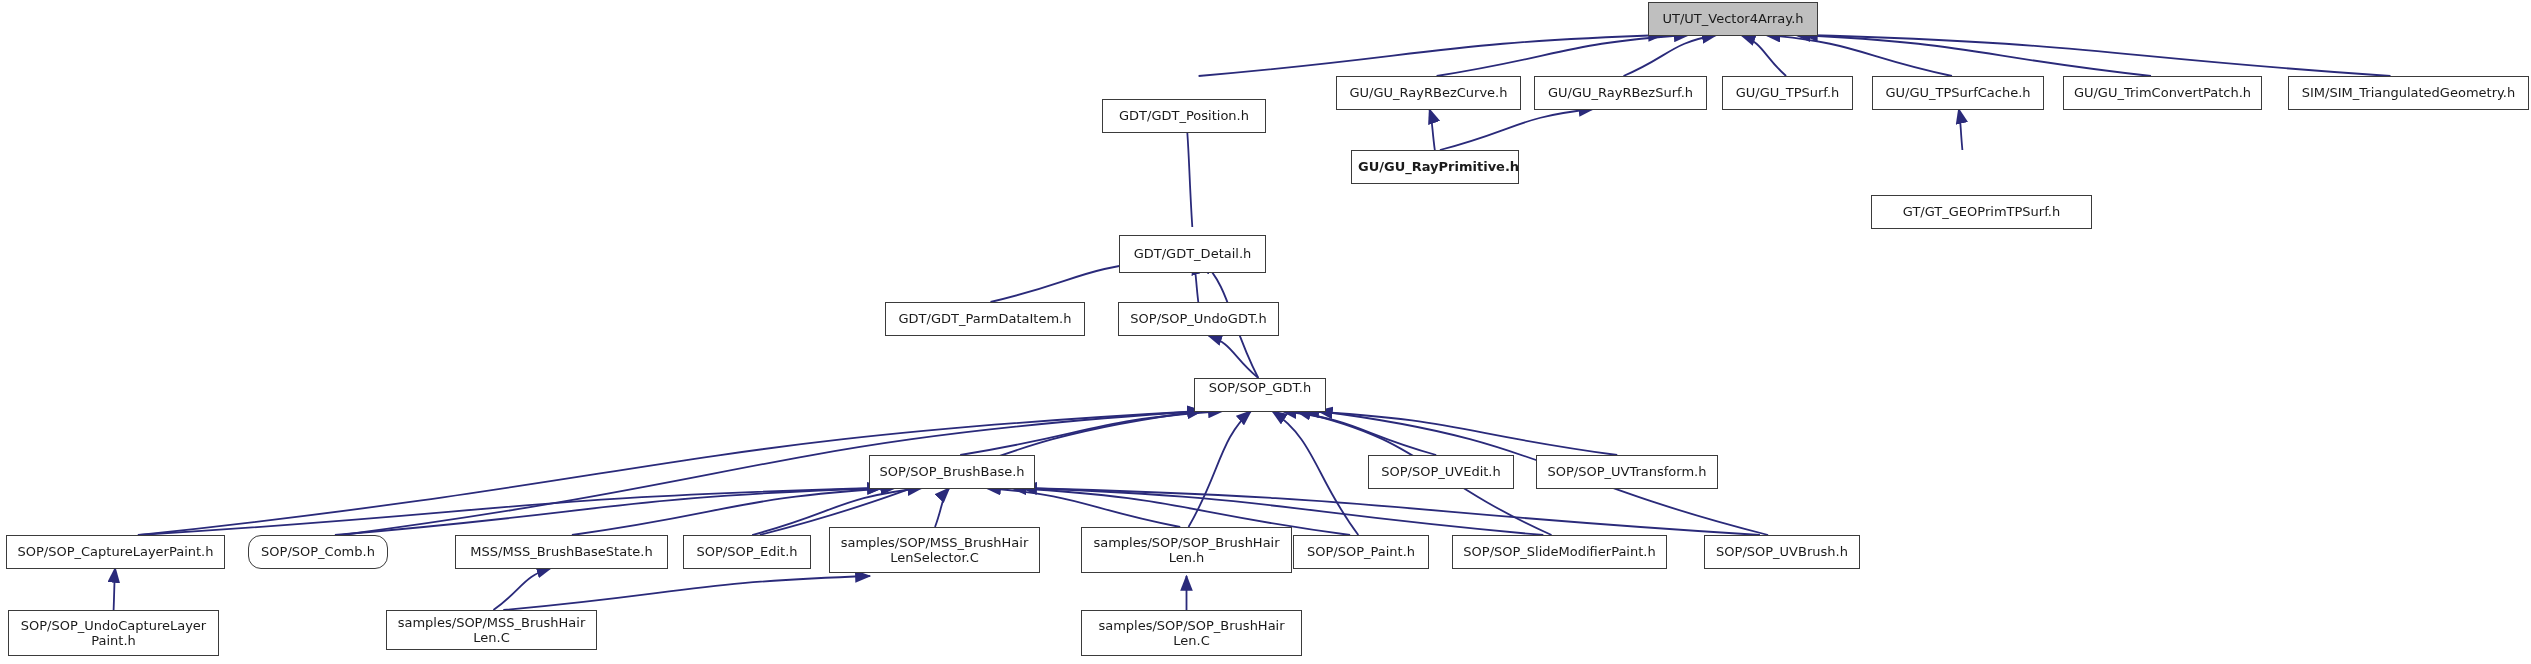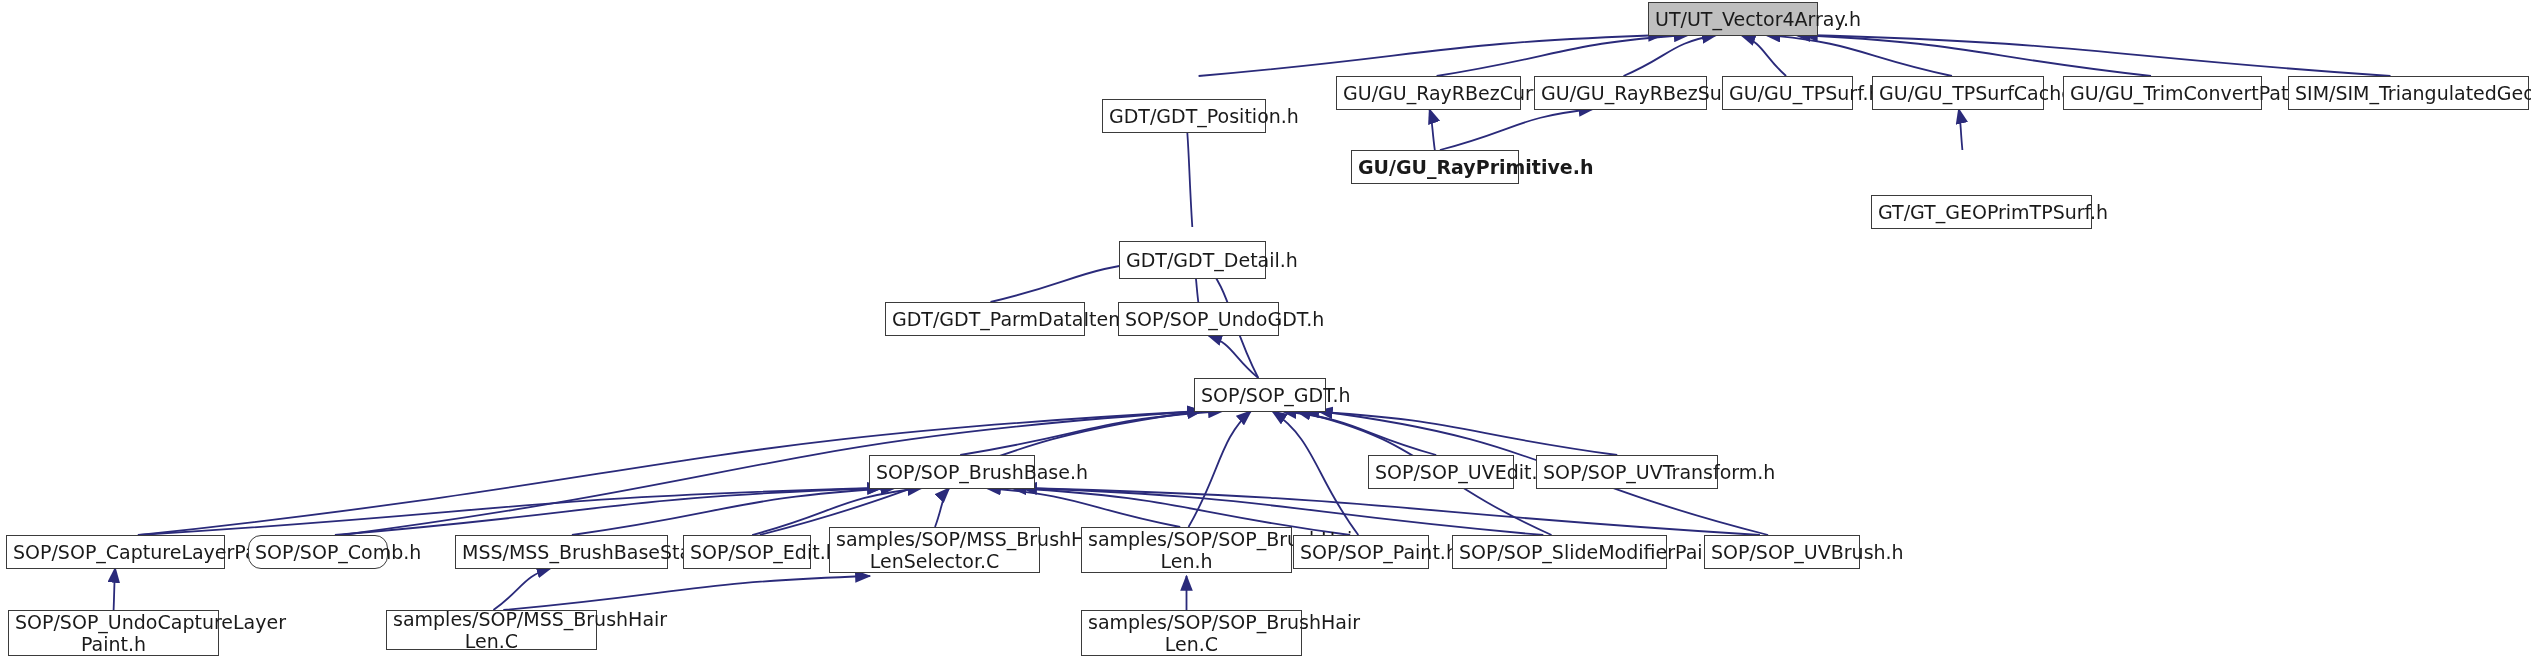--- a/index.html
+++ b/index.html
@@ -12,21 +12,21 @@
     font-family:"DejaVu Sans","Liberation Sans",sans-serif;
     overflow:hidden;
   }
   #edges{position:absolute;left:0;top:0;width:2531px;height:664px;}
   .node{
     position:absolute;
     box-sizing:border-box;
     border:1.6px solid #3b3b3b;
     background:#ffffff;
     color:#1a1a1a;
-    font-size:19px;
+    font-size:13px;
     line-height:1.18;
     text-align:center;
     display:flex;
     align-items:center;
     justify-content:center;
     white-space:pre-line;
     padding:16px 6px;
     z-index:5;
   }
   .node.highlight{background:#bfbfbf;}
@@ -87,24 +87,24 @@
       <div class="node highlight" style="left: 1648px; top: 2px; width: 170px; height: 30px;"><span>UT/UT_Vector4Array.h</span></div>
       <div class="node" style="left: 1102px; top: 76px; width: 164px; height: 30px; margin-top: 23px;"><span>GDT/GDT_Position.h</span></div>
       <div class="node" style="left: 1336px; top: 76px; width: 185px; height: 30px;"><span>GU/GU_RayRBezCurve.h</span></div>
       <div class="node" style="left: 1534px; top: 76px; width: 173px; height: 30px;"><span>GU/GU_RayRBezSurf.h</span></div>
       <div class="node" style="left: 1722px; top: 76px; width: 131px; height: 30px;"><span>GU/GU_TPSurf.h</span></div>
       <div class="node" style="left: 1872px; top: 76px; width: 172px; height: 30px;"><span>GU/GU_TPSurfCache.h</span></div>
       <div class="node" style="left: 2063px; top: 76px; width: 199px; height: 30px;"><span>GU/GU_TrimConvertPatch.h</span></div>
       <div class="node" style="left: 2288px; top: 76px; width: 241px; height: 30px;"><span>SIM/SIM_TriangulatedGeometry.h</span></div>
       <div class="node" style="left: 1351px; top: 150px; width: 168px; height: 30px; font-weight: bold;"><span>GU/GU_RayPrimitive.h</span></div>
       <div class="node" style="left: 1871px; top: 150px; width: 221px; height: 30px; margin-top: 45px;"><span>GT/GT_GEOPrimTPSurf.h</span></div>
-      <div class="node" style="left: 1119px; top: 241px; width: 147px; height: 38px;"><span>GDT/GDT_Detail.h</span></div>
+      <div class="node" style="left: 1119px; top: 235px; width: 147px; height: 38px;"><span>GDT/GDT_Detail.h</span></div>
       <div class="node" style="left: 885px; top: 302px; width: 200px; height: 30px;"><span>GDT/GDT_ParmDataItem.h</span></div>
       <div class="node" style="left: 1118px; top: 302px; width: 161px; height: 30px;"><span>SOP/SOP_UndoGDT.h</span></div>
-      <div class="node" style="left: 1194px; top: 378px; width: 132px; height: 30px;"><span>SOP/SOP_GDT.h</span></div>
+      <div class="node" style="left: 1194px; top: 378px; width: 132px; height: 30px; align-items: flex-end;"><span>SOP/SOP_GDT.h</span></div>
       <div class="node" style="left: 869px; top: 455px; width: 166px; height: 30px;"><span>SOP/SOP_BrushBase.h</span></div>
       <div class="node" style="left: 1368px; top: 455px; width: 146px; height: 30px;"><span>SOP/SOP_UVEdit.h</span></div>
       <div class="node" style="left: 1536px; top: 455px; width: 182px; height: 30px;"><span>SOP/SOP_UVTransform.h</span></div>
       <div class="node" style="left: 6px; top: 535px; width: 219px; height: 30px;"><span>SOP/SOP_CaptureLayerPaint.h</span></div>
       <div class="node" style="left: 248px; top: 535px; width: 140px; height: 30px; border-radius: 13px;"><span>SOP/SOP_Comb.h</span></div>
       <div class="node" style="left: 455px; top: 535px; width: 213px; height: 30px;"><span>MSS/MSS_BrushBaseState.h</span></div>
       <div class="node" style="left: 683px; top: 535px; width: 128px; height: 30px;"><span>SOP/SOP_Edit.h</span></div>
       <div class="node" style="left: 829px; top: 527px; width: 211px; height: 46px;"><span>samples/SOP/MSS_BrushHair
 LenSelector.C</span></div>
       <div class="node" style="left: 1081px; top: 527px; width: 211px; height: 46px;"><span>samples/SOP/SOP_BrushHair

